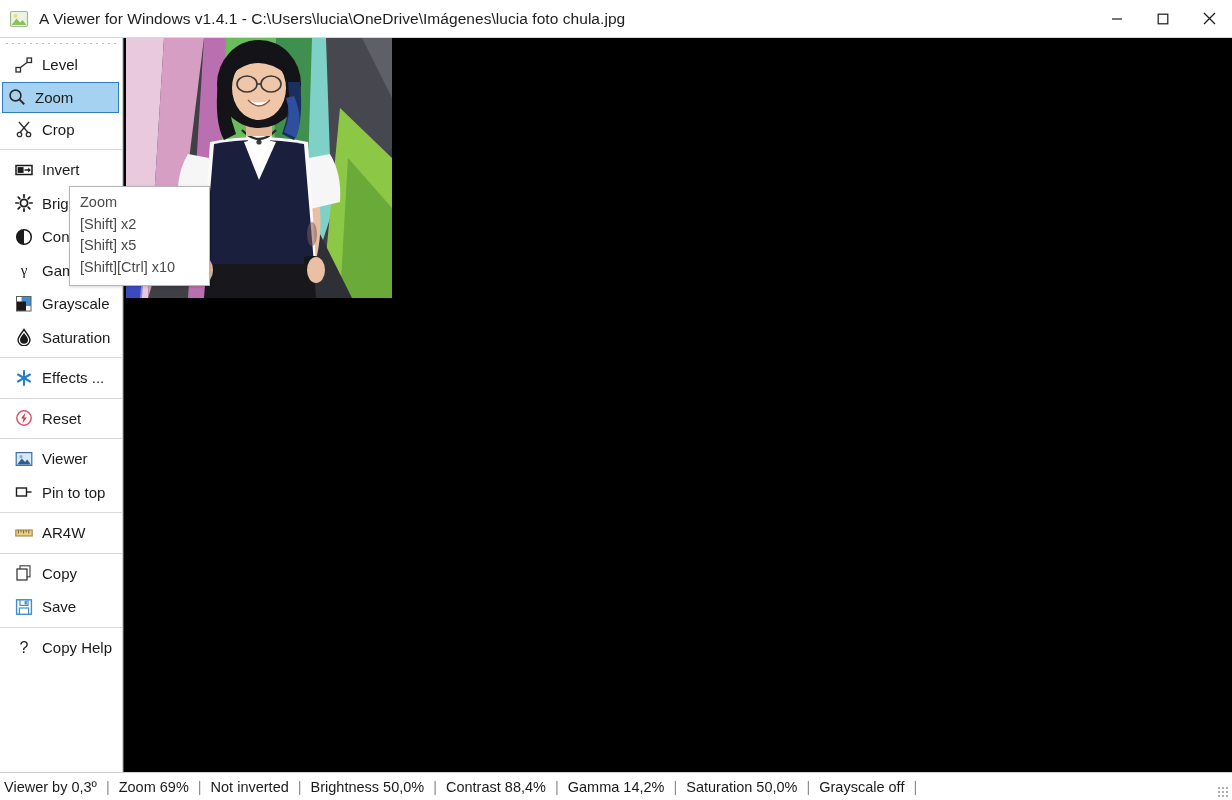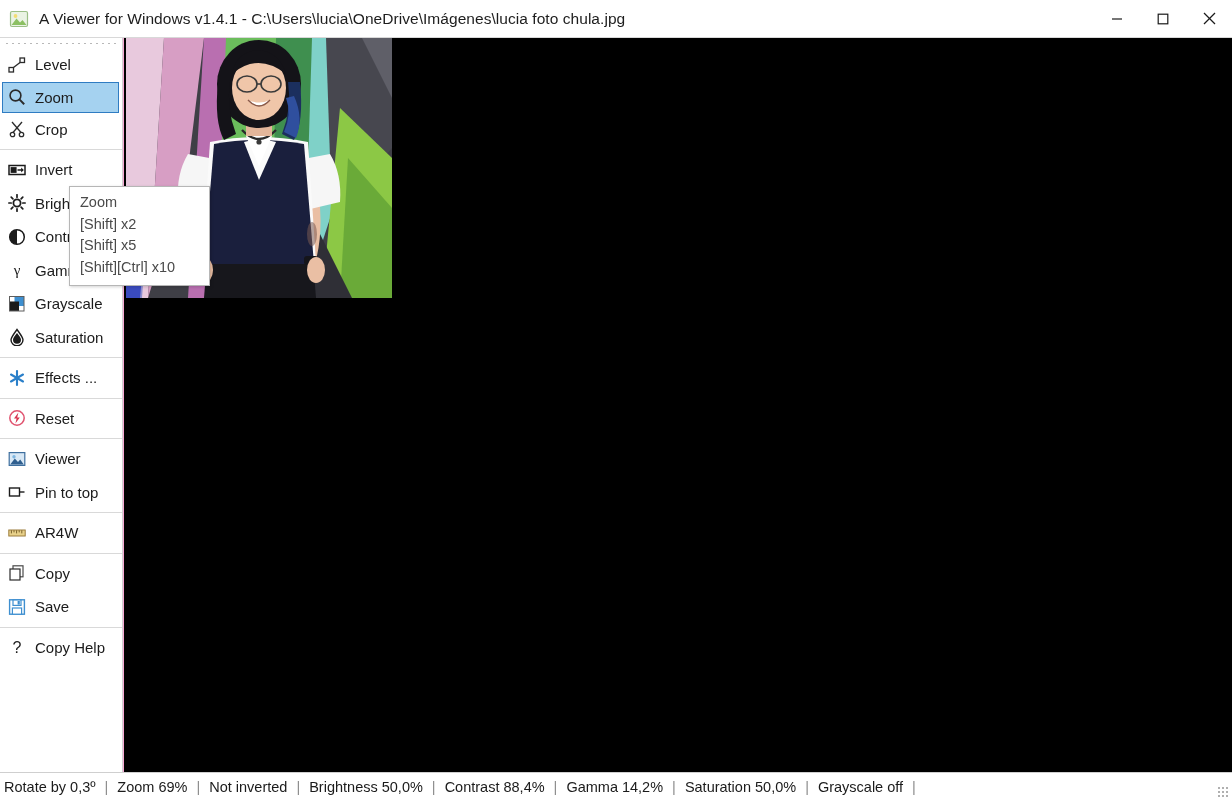--- a/index.html
+++ b/index.html
@@ -4,21 +4,21 @@
 <style>
   * { box-sizing: border-box; margin: 0; padding: 0; }
   html, body {
     width: 1232px; height: 800px;
     overflow: hidden;
     background: #ffffff;
     font-family: "Liberation Sans", sans-serif;
     -webkit-font-smoothing: antialiased;
   }
 
-  .window { position: relative; width: 1052px; height: 800px; background: #f9a8d4; }
+  .window { position: relative; width: 1052px; height: 800px; background: #be185d; }
 
   
   .titlebar {
     position: absolute; top: 0; left: 0; width: 1232px; height: 38px;
     background: #ffffff;
     display: flex; align-items: center;
     border-bottom: 1px solid #d8d8d8;
   }
   .title-icon { width: 20px; height: 20px; margin-left: 9px; margin-right: 10px; flex: 0 0 auto; }
   .title-text {
@@ -43,21 +43,21 @@
     height: 10px; width: 100%;
     display: flex; align-items: center; padding-left: 4px;
   }
   .grip-dots {
     width: 112px; height: 3px;
     background-image: radial-gradient(circle, #b8b8b8 0.8px, transparent 1px);
     background-size: 6px 3px;
   }
   .side-item {
     height: 33.5px; display: flex; align-items: center;
-    padding-left: 6px; cursor: default; position: relative;
+    padding-left: 13px; cursor: default; position: relative;
   }
   .side-item .ico {
     width: 22px; min-width: 22px; height: 22px;
     display: flex; align-items: center; justify-content: center;
     margin-right: 7px;
   }
   .side-item .lbl {
     font-size: 15px; color: #1b1b1b; white-space: nowrap;
   }
   .side-item.selected {
@@ -460,21 +460,21 @@
   </div>
 
   <div class="tooltip">
     <div>Zoom</div>
     <div>[Shift] x2</div>
     <div>[Shift] x5</div>
     <div>[Shift][Ctrl] x10</div>
   </div>
 
   <div class="statusbar">
-    <span class="status-seg status-lead">Rotate by 0,3º</span>
+    <span class="status-seg status-lead">Viewer by 0,3º</span>
     <span class="status-sep">|</span>
     <span class="status-seg">Zoom 69%</span>
     <span class="status-sep">|</span>
     <span class="status-seg">Not inverted</span>
     <span class="status-sep">|</span>
     <span class="status-seg">Brightness 50,0%</span>
     <span class="status-sep">|</span>
     <span class="status-seg">Contrast 88,4%</span>
     <span class="status-sep">|</span>
     <span class="status-seg">Gamma 14,2%</span>

